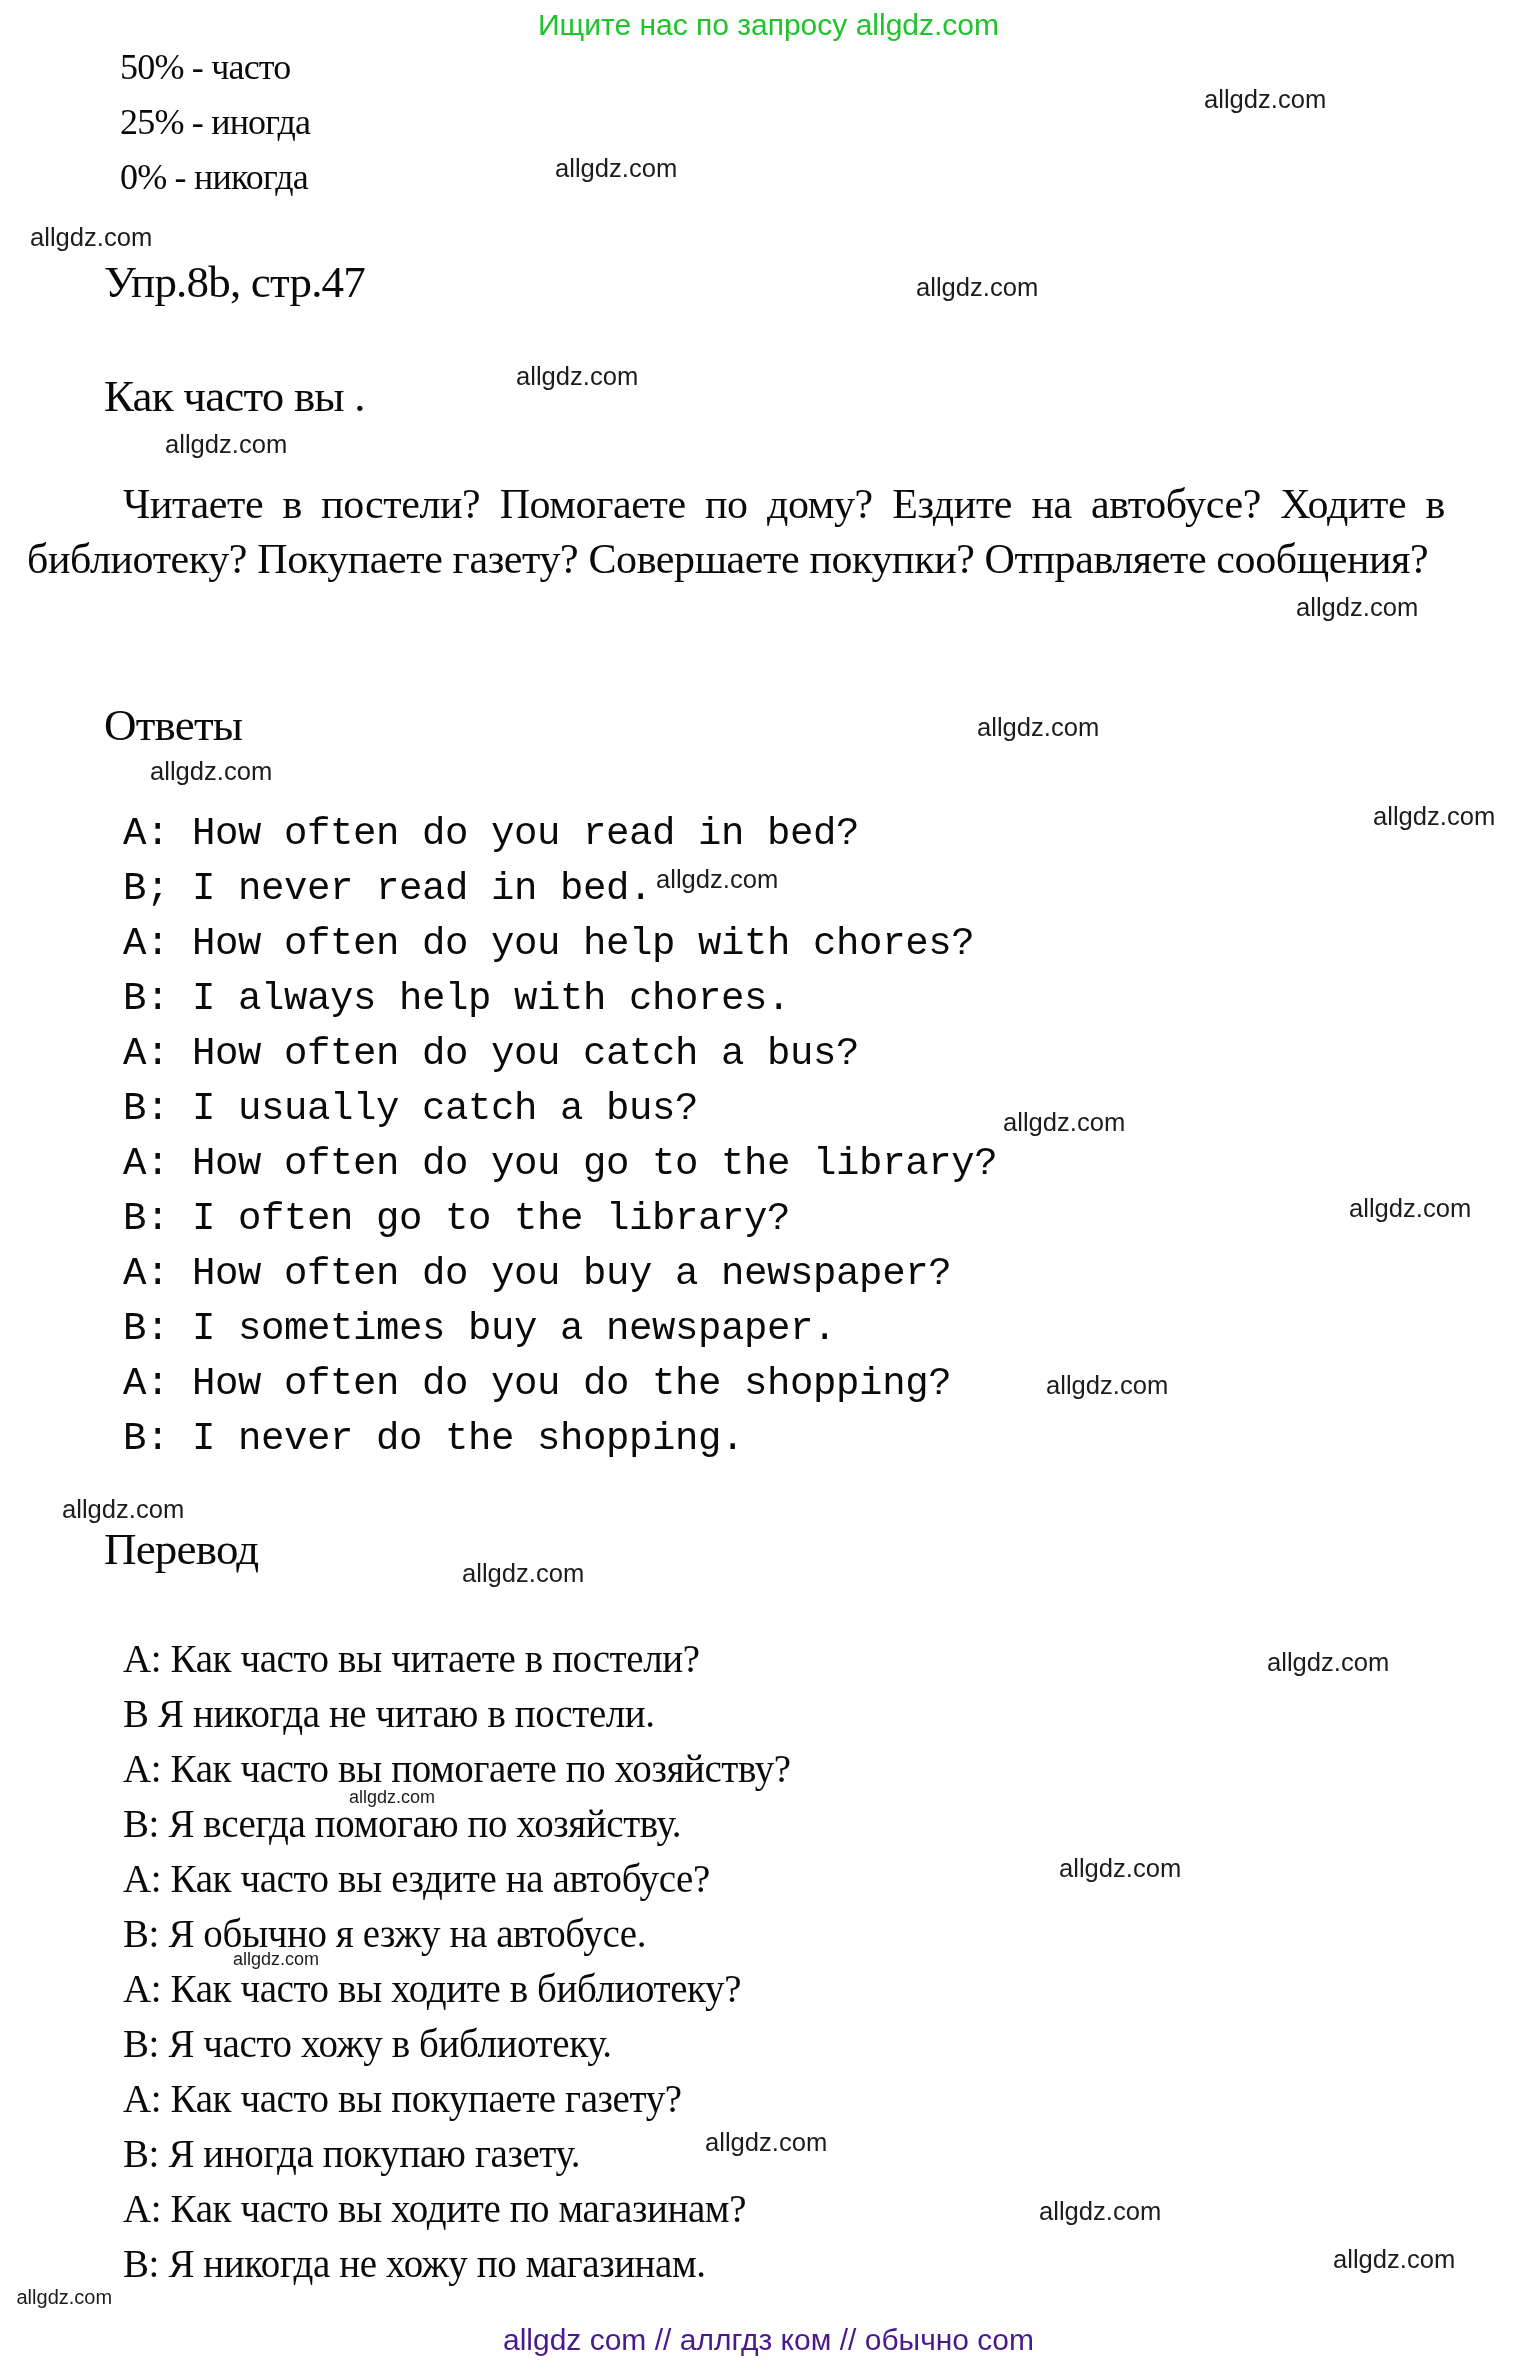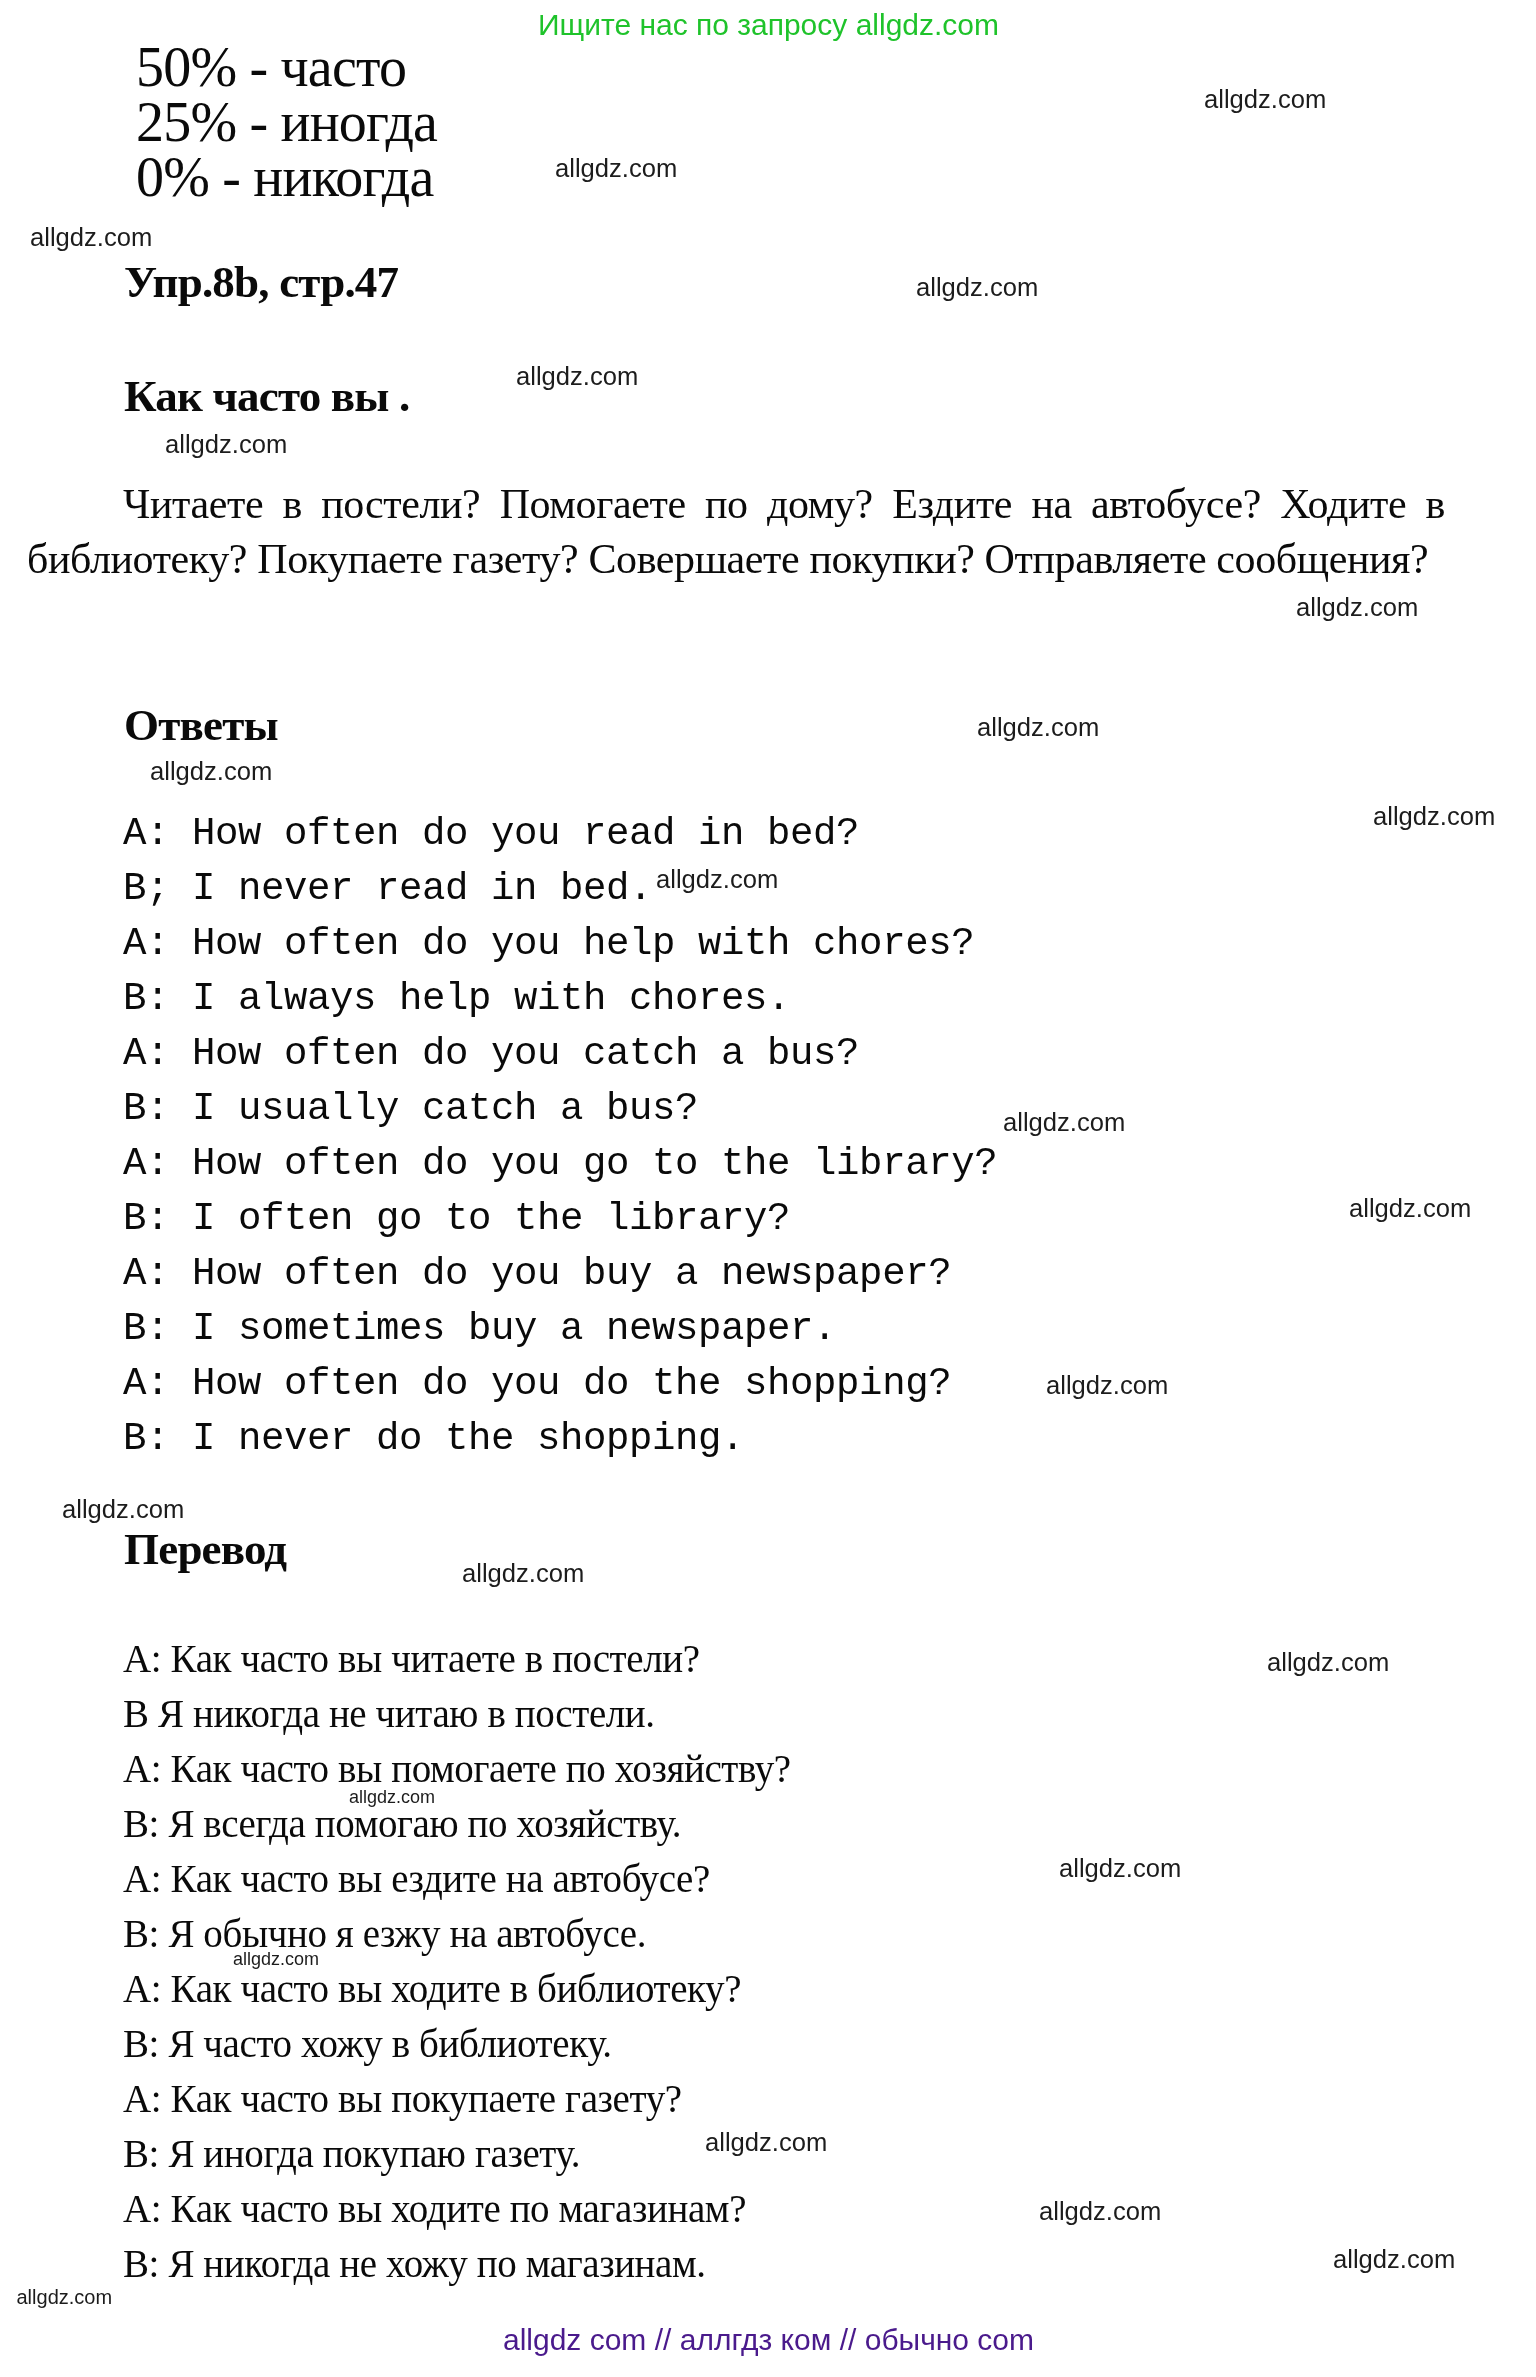--- a/index.html
+++ b/index.html
@@ -16,32 +16,32 @@
     position: absolute;
     top: 6.6px; left: 0; width: 100%;
     text-align: center;
     font-family: "Liberation Sans", sans-serif;
     font-size: 30px;
     line-height: 36px;
     color: var(--promo-green, #1fc32b);
   }
   .freq-block {
     position: absolute;
-    left: 136px; top: 40px;
-    font-size: 56px;
+    left: 120px; top: 40px;
+    font-size: 36px;
     line-height: 55px;
     letter-spacing: -0.8px;
     white-space: nowrap;
     font-family: Liberation Serif, serif;
   }
   .heading {
     position: absolute;
-    left: 124px;
+    left: 104px;
     margin: 0;
-    font-weight: bold;
+    font-weight: normal;
     font-size: 45px;
     line-height: 45px;
     letter-spacing: -0.8px;
     white-space: nowrap;
   }
   .exercise-title   { top: 260px; }
   .task-heading     { top: 374px; }
   .answers-heading  { top: 703px; }
   .translation-heading { top: 1527px; }
   .task-paragraph {

